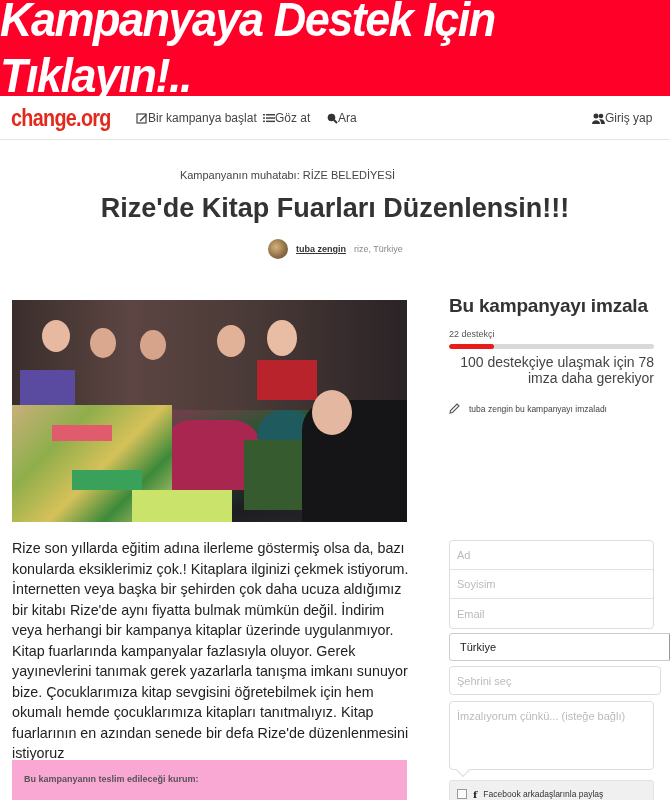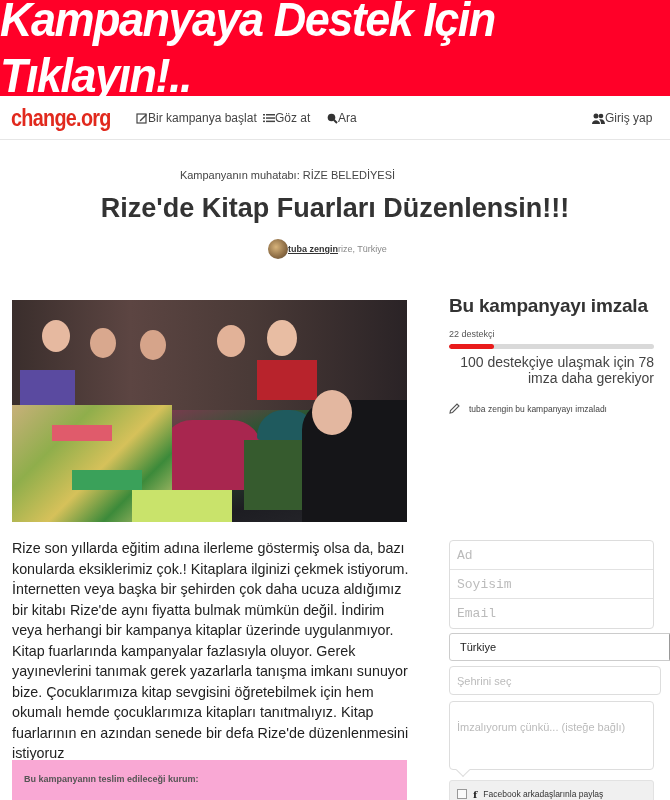--- a/index.html
+++ b/index.html
@@ -11,21 +11,21 @@
     font-family: "Liberation Sans", "DejaVu Sans", sans-serif; transform: scaleY(1.08); }
   .nav { position: absolute; left: 0; top: 96px; width: 670px; height: 44px; background: #fff;
     border-bottom: 1px solid #e6e6e6; }
   .logo { position: absolute; left: 11px; top: 9px; font-size: 23px; font-weight: bold; color: #e1291d;
     letter-spacing: -0.8px; transform: scaleX(0.86); transform-origin: left center; }
   .navitem { position: absolute; top: 15px; font-size: 12px; color: #444; display: flex; align-items: center; }
   .navitem svg { display: block; }
   .page { position: absolute; left: 0; top: 140px; width: 670px; }
   .muhatab { position: absolute; top: 29px; width: 575px; text-align: center; font-size: 11px; color: #444; }
   .title { position: absolute; top: 53px; width: 670px; text-align: center; font-size: 27px; font-weight: bold; color: #333; }
-  .author { position: absolute; top: 99px; left: 268px; display: flex; align-items: center; }
+  .author { position: absolute; top: 99px; left: 268px; display: flex; align-items: center; gap: 8px; }
   .avatar { width: 20px; height: 20px; border-radius: 50%;
     background: radial-gradient(circle at 40% 40%, #d7b37a, #8a6a43 60%, #5c4b3a); }
   .author-name { font-size: 9px; font-weight: bold; color: #333; text-decoration: underline; }
   .author-loc { font-size: 9px; color: #888; }
   .photo { position: absolute; left: 12px; top: 160px; width: 395px; height: 222px; overflow: hidden;
     background: linear-gradient(160deg, #3b2d2a 0%, #5a3d39 25%, #7b3b4f 45%, #2c5532 60%, #1d1d22 80%, #2a2a2f 100%); }
   .photo .b { position: absolute; }
   .body-text { position: absolute; left: 12px; top: 398px; width: 400px; font-size: 14.3px; line-height: 20.5px; color: #222; }
   .kurum { position: absolute; left: 12px; top: 620px; width: 395px; height: 40px; background: #f9a8d4;
     padding: 14px 12px; font-size: 9px; font-weight: bold; color: #555; }
@@ -33,36 +33,36 @@
   .sign-title { font-size: 19px; font-weight: bold; color: #333; letter-spacing: -0.2px; }
   .count { margin-top: 12px; font-size: 9px; color: #555; }
   .bar { margin-top: 5px; width: 205px; height: 5px; background: #d9d9d9; border-radius: 3px; overflow: hidden; }
   .bar-fill { height: 5px; background: #e91b1b; border-radius: 3px; }
   .goal { margin-top: 5px; text-align: right; font-size: 14px; color: #444; }
   .signed { margin-top: 17px; display: flex; align-items: center; gap: 9px; font-size: 8.5px; color: #444; }
   .fieldgroup { position: absolute; top: 245px; left: 0; width: 205px; border: 1px solid #ddd; border-radius: 4px; }
   .field { height: 29px; padding: 0 7px; display: flex; align-items: center; font-size: 11px; color: #bbb;
     border-bottom: 1px solid #e2e2e2; }
   .field:last-child { border-bottom: none; }
-  .field input { border: none; outline: none; background: transparent; width: 100%; font-size: 13px;
-    font-family: Liberation Mono, monospace; color: #333; }
+  .field input { border: none; outline: none; background: transparent; width: 100%; font-size: 11px;
+    font-family: Liberation Sans, sans-serif; color: #333; }
   .field input::placeholder { color: #bbb; }
   .select { position: absolute; top: 338px; left: 0; width: 235px; height: 28px; border: 1px solid #ccc; border-radius: 3px;
     display: flex; align-items: center; padding-left: 10px; font-size: 11px; color: #222; }
   .select .arrow { position: absolute; right: 0; top: -1px; width: 14px; height: 28px; border: 1px solid #999;
     background: linear-gradient(#f6f6f6, #d9d9d9); border-radius: 2px; }
   .select .arrow::after { content: ""; position: absolute; left: 4px; top: 12px; border-left: 3px solid transparent;
     border-right: 3px solid transparent; border-top: 3px solid #222; }
   .city { position: absolute; top: 371px; left: 0; width: 212px; height: 29px; border: 1px solid #ddd; border-radius: 4px;
     display: flex; align-items: center; padding: 0 7px; }
   .city input, .reason textarea { border: none; outline: none; background: transparent; width: 100%; font-size: 11px;
     font-family: "Liberation Sans", sans-serif; color: #333; resize: none; }
   .city input::placeholder, .reason textarea::placeholder { color: #bbb; }
   .reason { position: absolute; top: 406px; left: 0; width: 205px; height: 69px; border: 1px solid #ddd; border-radius: 4px;
-    padding: 19px 7px; }
+    padding: 8px 7px; }
   .reason::after { content: ""; position: absolute; left: 8px; bottom: -6px; width: 9px; height: 9px; background: #fff;
     border-right: 1px solid #ddd; border-bottom: 1px solid #ddd; transform: rotate(45deg); }
   .fb { position: absolute; top: 485px; left: 0; width: 205px; height: 28px; background: #f0f0f0; border: 1px solid #e2e2e2;
     border-radius: 3px; display: flex; align-items: center; padding-left: 7px; gap: 6px; font-size: 8.5px; color: #333; }
   .cb { width: 10px; height: 10px; border: 1px solid #999; background: #fafafa; flex-shrink: 0; }
   .fbf { font-weight: bold; font-size: 10px; color: #222; font-family: "DejaVu Serif", serif; }
 </style>
 </head>
 <body>
 

